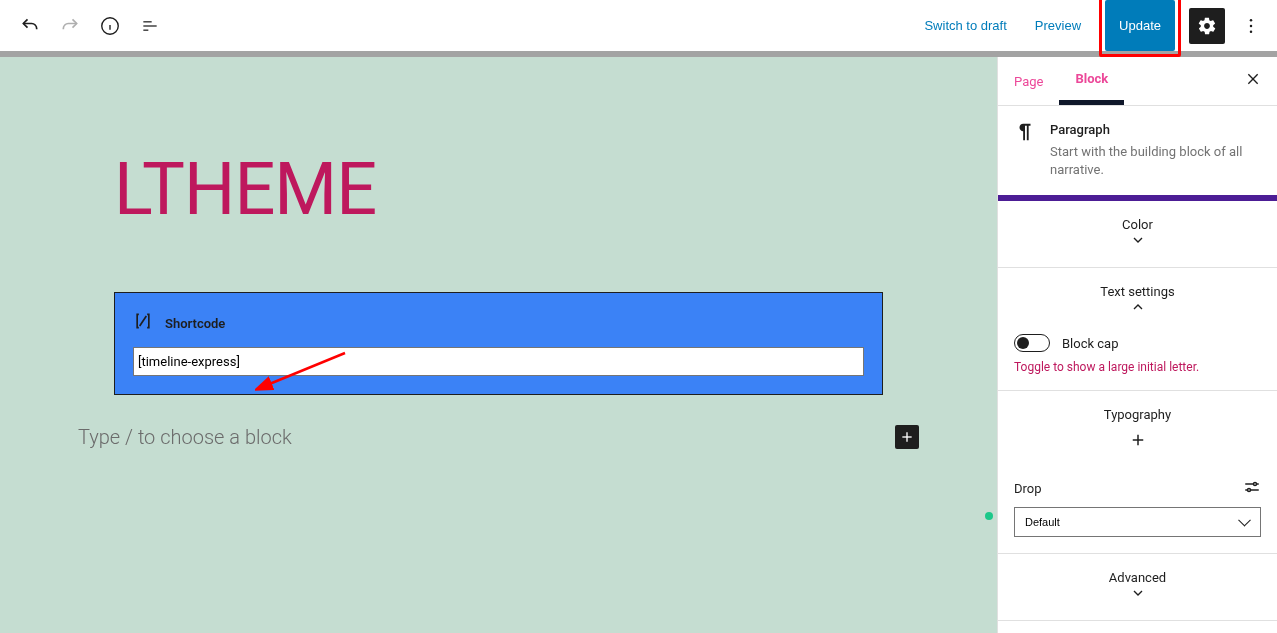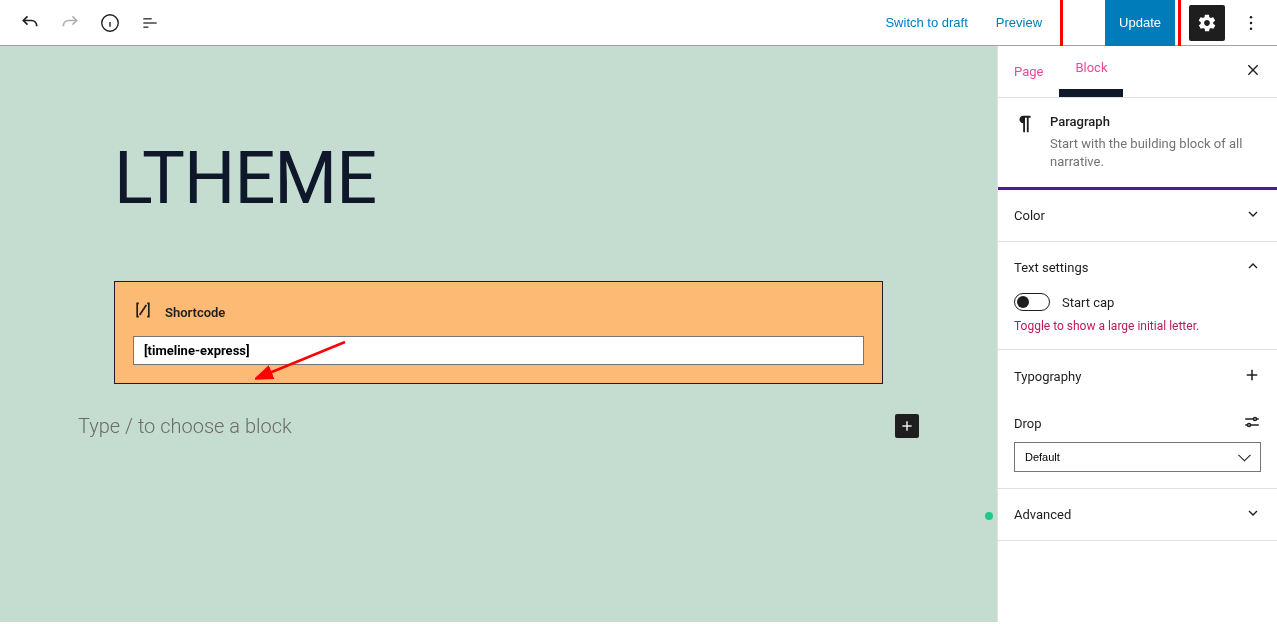--- a/index.html
+++ b/index.html
@@ -5,22 +5,22 @@
 * { box-sizing: border-box; margin: 0; padding: 0; }
 body {
   font-family: -apple-system, BlinkMacSystemFont, "Segoe UI", Roboto, sans-serif;
   width: 1277px;
   height: 633px;
   overflow: hidden;
   background: #fff;
   color: #1e1e1e;
 }
 .topbar {
-  height: 46px;
-  border-bottom: 1px solid #a3a3a3;
+  height: 57px;
+  border-bottom: 6px solid #a3a3a3;
   display: flex;
   align-items: center;
   justify-content: space-between;
   padding: 0 8px;
 }
 .topbar-left { display: flex; align-items: center; gap: 4px; padding-left: 4px; }
 .topbar-right { display: flex; align-items: center; gap: 8px; }
 .icon-btn {
   width: 36px; height: 36px;
   display: flex; align-items: center; justify-content: center;
@@ -37,21 +37,20 @@
   background: none;
 }
 .btn-primary {
   background: #007cba;
   color: #fff;
   border: none;
   padding: 18px 14px;
   font-size: 13px;
   border-radius: 2px;
   cursor: pointer;
-  margin-left: 39px;
 }
 .update-highlight {
   border: 3px solid #ff0000;
   padding: 3px;
   border-radius: 2px;
 }
 .settings-btn {
   width: 36px; height: 36px;
   background: #1e1e1e;
   color: #fff;
@@ -67,44 +66,43 @@
   background: #c5ddd1;
   position: relative;
   overflow: auto;
   padding: 0 0 40px 0;
 }
 .canvas::-webkit-scrollbar { width: 10px; }
 .canvas::-webkit-scrollbar-thumb { background: #888; border-radius: 5px; }
 .page-title {
   font-size: 72px;
   font-weight: 400;
-  color: #0f172a;
+  color: #be185d;
   letter-spacing: -1px;
   padding: 90px 114px 60px 114px;
 }
 .shortcode-block {
   margin: 0 114px 30px 114px;
-  background: #fdba74;
+  background: #3b82f6;
   border: 1px solid #1e1e1e;
   padding: 18px;
 }
 .shortcode-header {
   display: flex;
   align-items: center;
   gap: 12px;
   margin-bottom: 12px;
 }
 .shortcode-label { font-size: 13px; font-weight: 600; }
 .shortcode-input {
   width: 100%;
   border: 1px solid #757575;
-  padding: 6px 10px;
+  padding: 6px 4px;
   font-size: 13px;
   font-family: inherit;
-  font-weight: bold;
 }
 .placeholder-row {
   margin: 10px 78px;
   display: flex;
   align-items: center;
   justify-content: space-between;
 }
 .placeholder-text {
   color: #6b6b6b;
   font-size: 20px;
@@ -137,45 +135,46 @@
   border-bottom: 1px solid #e0e0e0;
   position: relative;
 }
 .tab {
   padding: 14px 16px;
   font-size: 13px;
   cursor: pointer;
   color: #ec4899;
 }
 .tab.active {
-  border-bottom: 8px solid #0f172a;
-  font-weight: 400;
+  border-bottom: 5px solid #0f172a;
+  font-weight: 700;
   text-align: center;
 }
 .close-sidebar {
   margin-left: auto;
   padding: 12px 16px;
   cursor: pointer;
 }
 .panel-section {
   padding: 16px;
-  border-bottom: 3px solid #4c1d95;
+  border-bottom: 6px solid #4c1d95;
 }
 .block-info { display: flex; gap: 14px; }
 .block-info-text { font-size: 13px; }
 .block-info-title { font-weight: 500; margin-bottom: 6px; }
 .block-info-desc { color: #737373; line-height: 1.4; }
 .panel-row {
   display: flex;
   align-items: center;
   justify-content: space-between;
   padding: 16px;
   border-bottom: 1px solid #e0e0e0;
   cursor: pointer;
   font-size: 13px;
+  flex-direction: column;
 }
 .panel-body { padding: 0 16px 16px 16px; }
 .toggle-row {
   display: flex;
   align-items: center;
   gap: 12px;
   margin-bottom: 8px;
 }
 .toggle {
   width: 36px; height: 18px;
@@ -358,21 +357,21 @@
       <span>Text settings</span>
       <span><svg width="16" height="16" viewBox="0 0 24 24" fill="none" stroke="currentColor" stroke-width="2">
             <polyline points="6 15 12 9 18 15"></polyline>
           </svg></span>
     </div>
     <div class="panel-body" style="border-bottom:1px solid #e0e0e0;">
       <div class="toggle-row">
         <div class="toggle">
             <div class="toggle-knob"></div>
           </div>
-        <span class="toggle-label">Start cap</span>
+        <span class="toggle-label">Block cap</span>
       </div>
       <div class="help-text">Toggle to show a large initial letter.</div>
     </div>
 
     <div class="panel-row" style="border-bottom:none;gap:9px;">
       <span>Typography</span>
       <span><svg width="18" height="18" viewBox="0 0 24 24" fill="none" stroke="currentColor" stroke-width="2">
             <line x1="12" y1="5" x2="12" y2="19"></line>
             <line x1="5" y1="12" x2="19" y2="12"></line>
           </svg></span>

